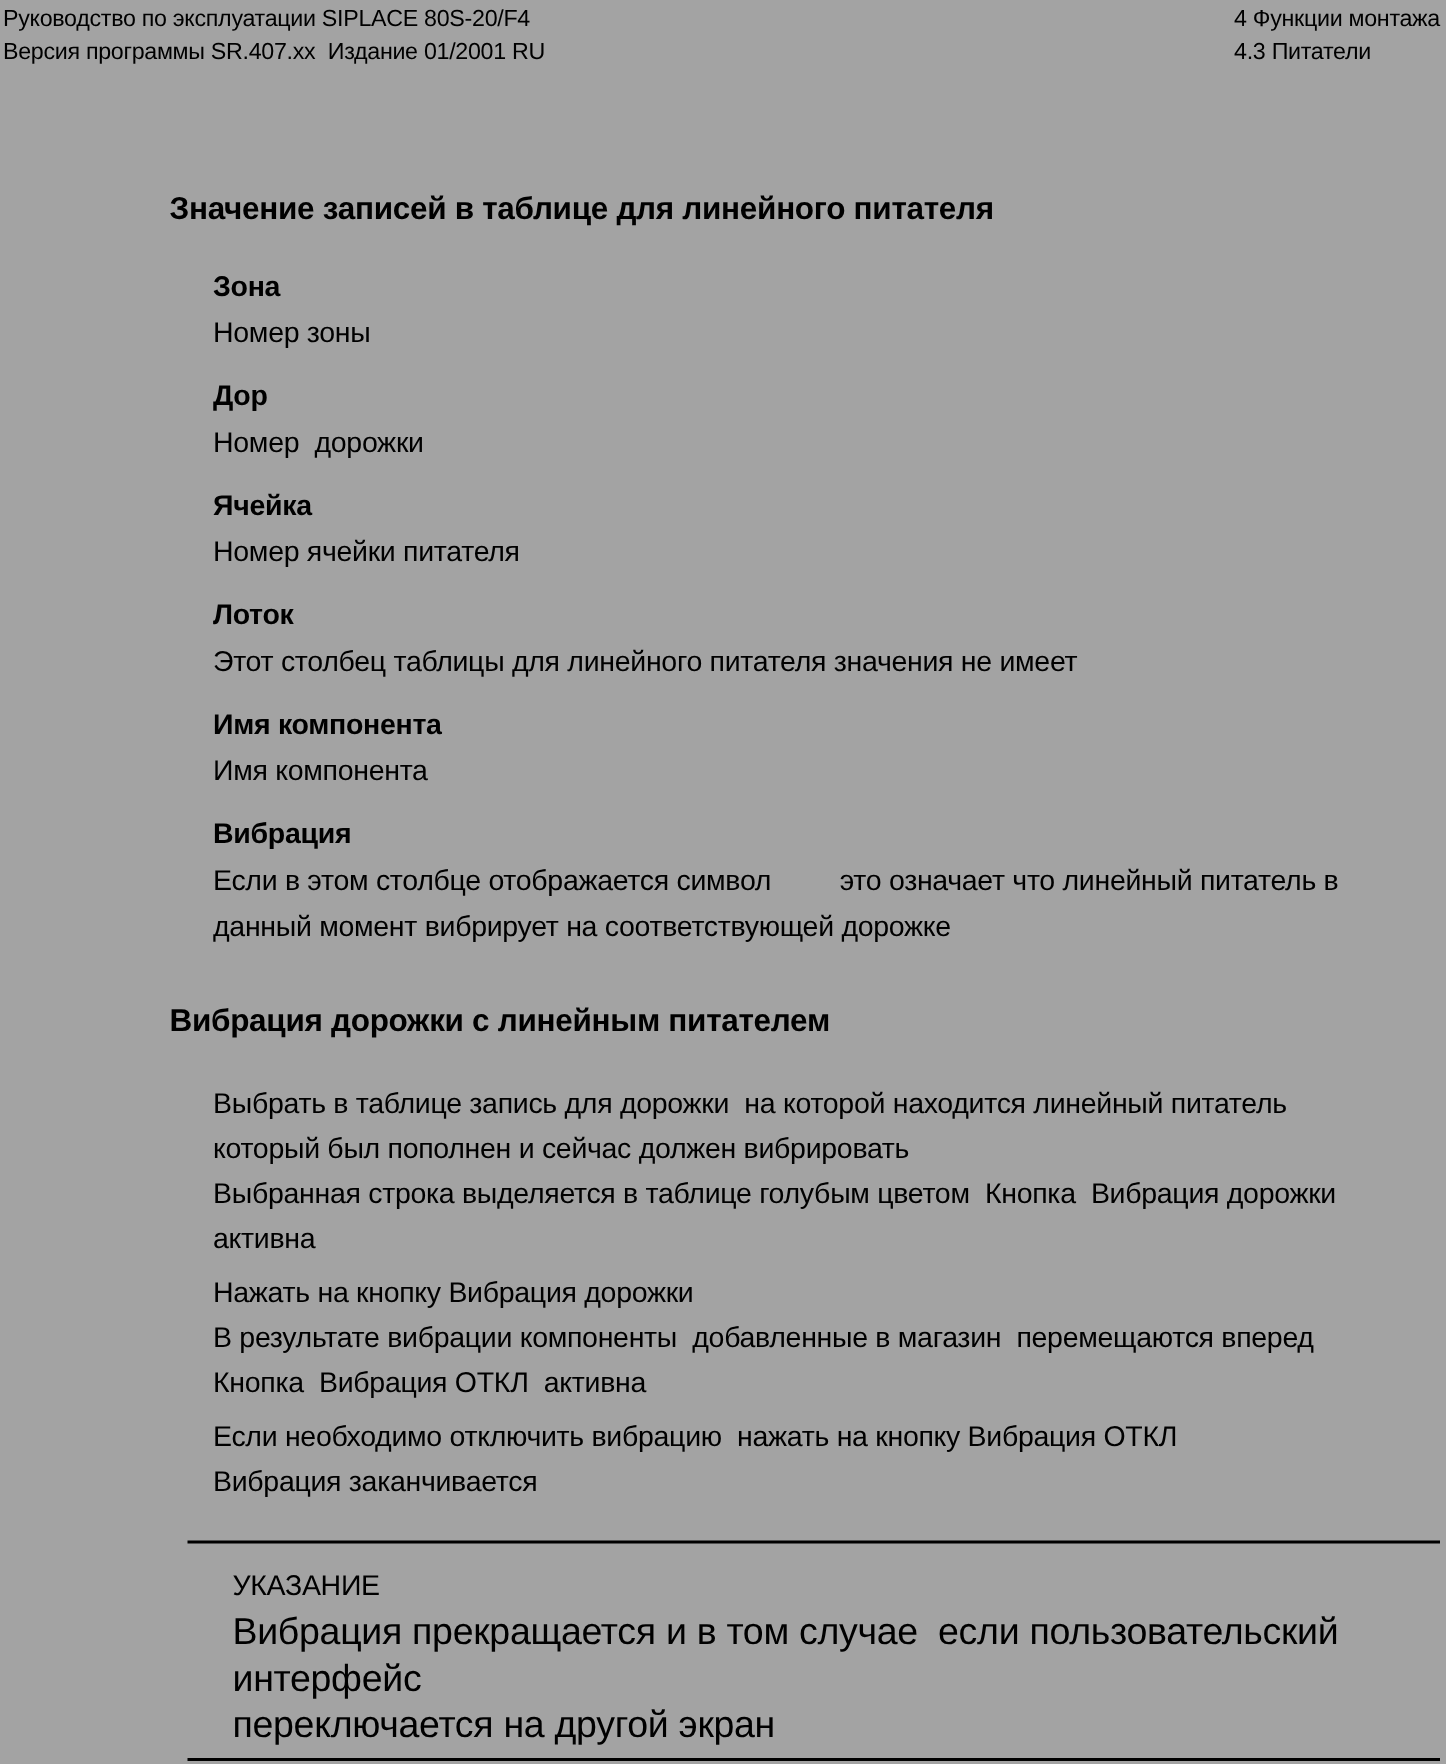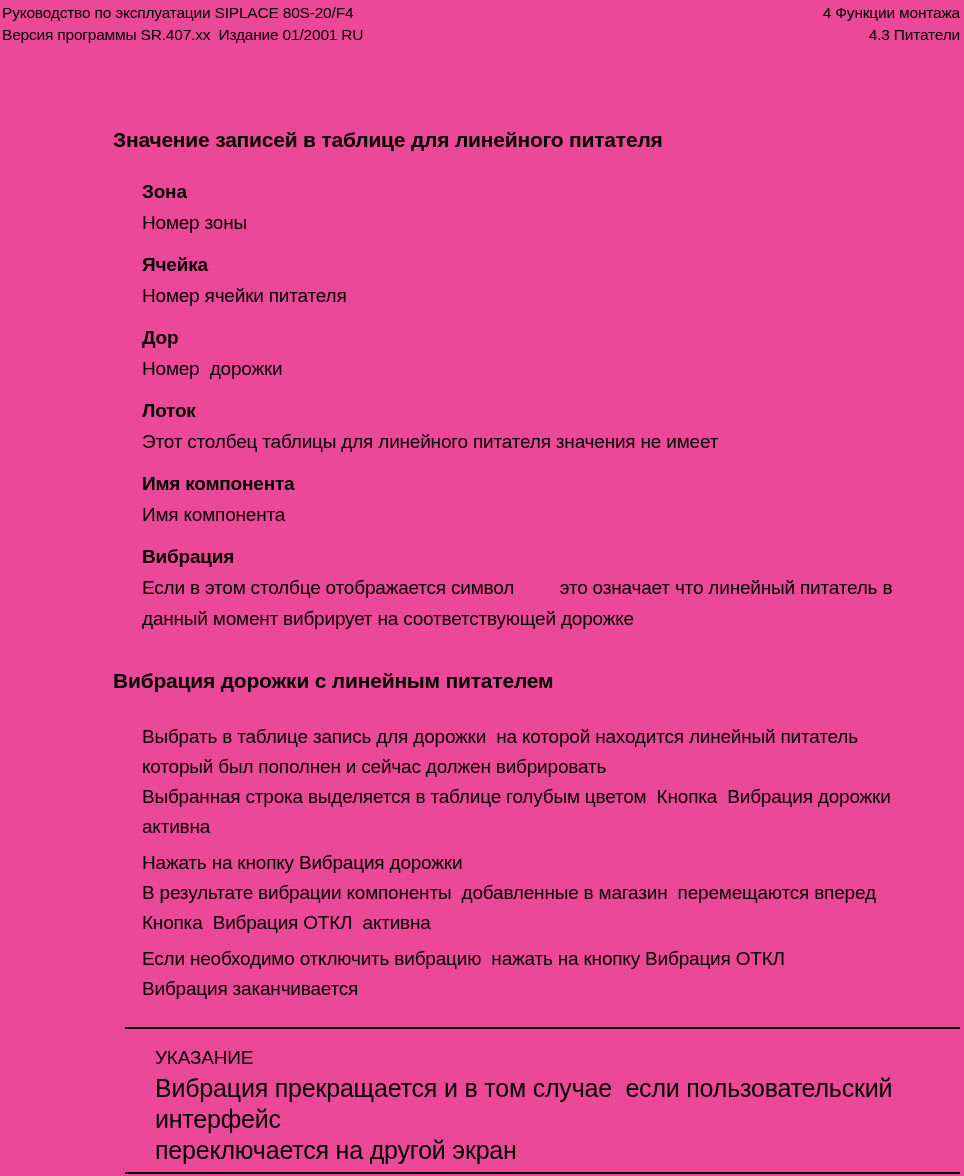--- a/index.html
+++ b/index.html
@@ -1,37 +1,37 @@
 <!DOCTYPE html>
 <html><head>
 <meta charset="utf-8">
 <style>
   html, body { margin: 0; padding: 0; background: #fff; }
   .page {
     width: 964px;
     height: 1176px;
-    background: #ec4899;
+    background: #a3a3a3;
     color: #000000;
     font-family: "Liberation Sans", sans-serif;
     position: relative;
     overflow: hidden;
     letter-spacing: -0.2px;
   }
   .pre { white-space: pre-wrap; }
 
   
   .page-header {
     display: flex;
     justify-content: space-between;
     align-items: flex-start;
     padding: 2px 4px 0 2px;
     font-size: 15.5px;
     line-height: 22px;
   }
-  .hdr-right { text-align: right; }
+  .hdr-right { }
 
   
   .sec-title {
     margin: 81px 0 24px 113px;
     font-size: 21px;
     font-weight: bold;
     line-height: 26px;
   }
   .sec-title2 {
     margin: 34px 0 28px 113px;
@@ -100,26 +100,26 @@
   </div>
 
   <div class="sec-title">Значение записей в таблице для линейного питателя</div>
 
   <div class="defs">
     <div class="def">
       <div class="term">Зона</div>
       <div class="desc">Номер зоны</div>
     </div>
     <div class="def">
+      <div class="term">Дор</div>
+      <div class="desc">Номер  дорожки</div>
+    </div>
+    <div class="def">
       <div class="term">Ячейка</div>
       <div class="desc">Номер ячейки питателя</div>
-    </div>
-    <div class="def">
-      <div class="term">Дор</div>
-      <div class="desc">Номер  дорожки</div>
     </div>
     <div class="def">
       <div class="term">Лоток</div>
       <div class="desc">Этот столбец таблицы для линейного питателя значения не имеет</div>
     </div>
     <div class="def">
       <div class="term">Имя компонента</div>
       <div class="desc">Имя компонента</div>
     </div>
     <div class="def">

